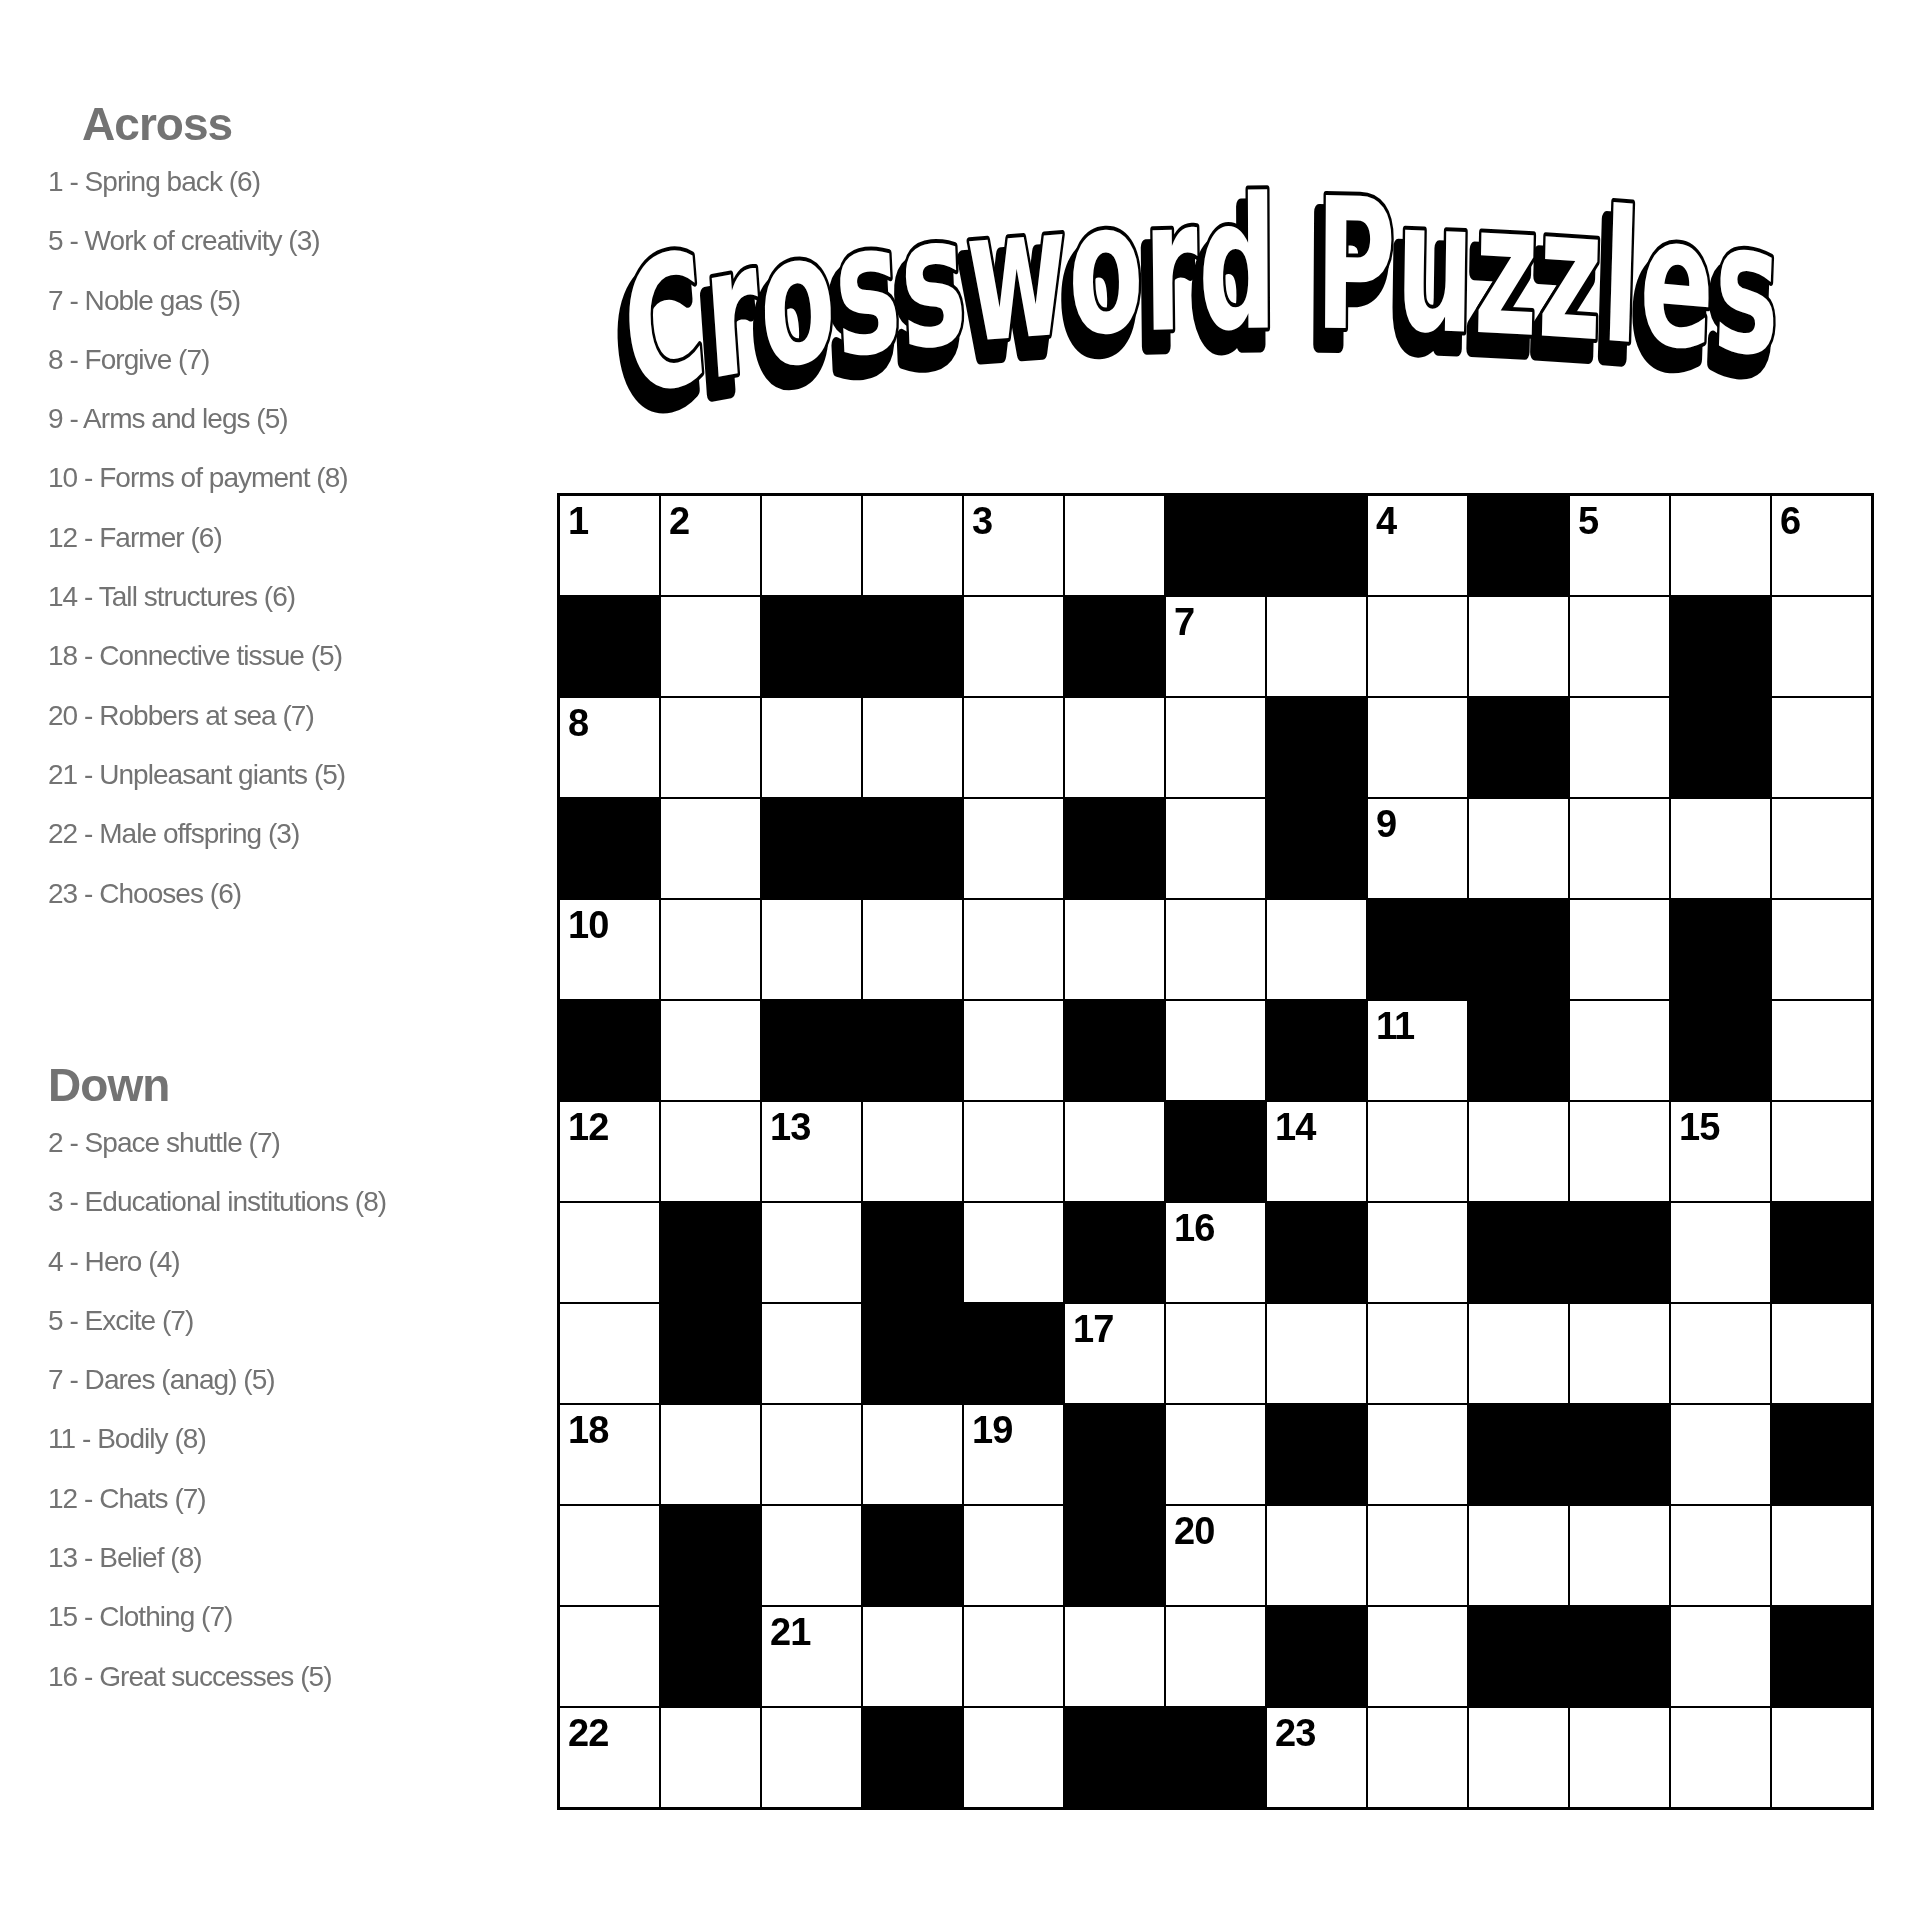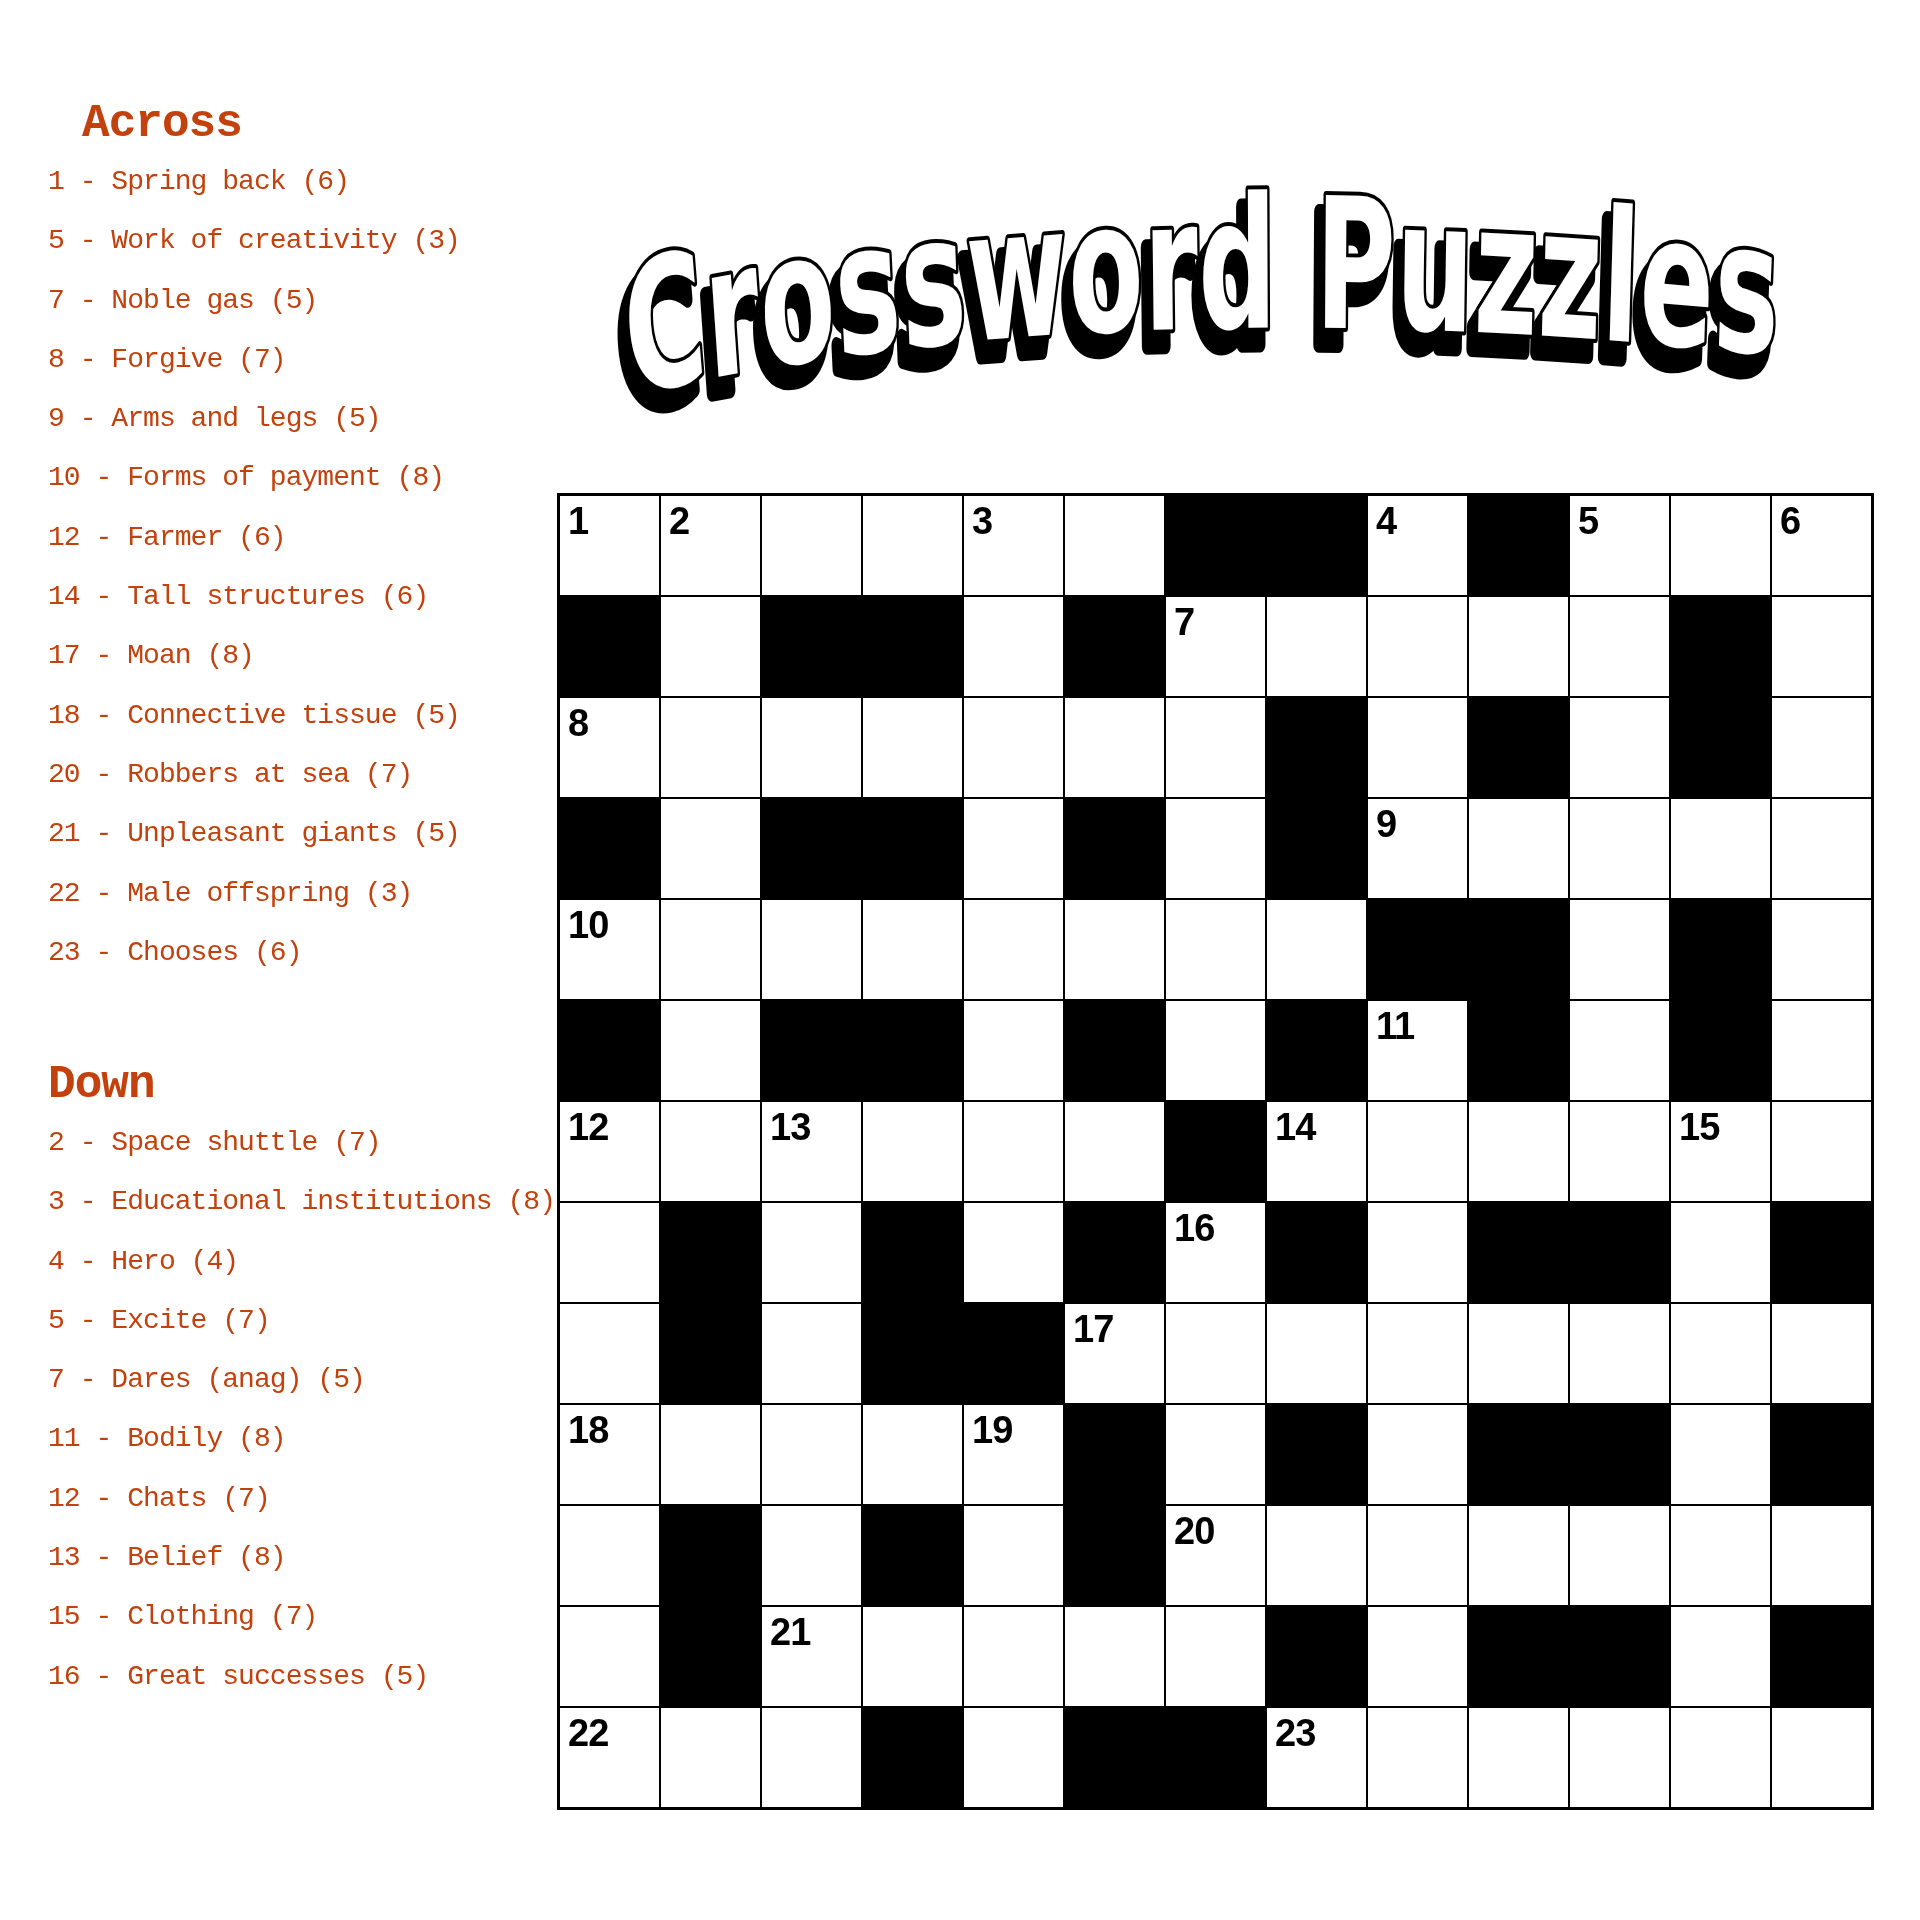--- a/index.html
+++ b/index.html
@@ -10,22 +10,21 @@
     overflow: hidden;
     font-family: "Liberation Sans", sans-serif;
     color: #000000;
   }
 
   
   .clue-section {
     position: absolute;
     left: 48px;
     letter-spacing: -0.06em;
-    color: #c2410c;
-    font-family: Liberation Mono, monospace;
+    color: #737373;
   }
   #across-section { top: 99px; }
   #down-section   { top: 1054px; margin-top: 6px; }
   .clue-heading {
     font-size: 46px;
     font-weight: bold;
     line-height: 50px;
     margin: 0;
     white-space: nowrap;
   }
@@ -97,21 +96,20 @@
     <h2 class="clue-heading indented">Across</h2>
     <div class="clue-list">
         <div class="clue">1 - Spring back (6)</div>
         <div class="clue">5 - Work of creativity (3)</div>
         <div class="clue">7 - Noble gas (5)</div>
         <div class="clue">8 - Forgive (7)</div>
         <div class="clue">9 - Arms and legs (5)</div>
         <div class="clue">10 - Forms of payment (8)</div>
         <div class="clue">12 - Farmer (6)</div>
         <div class="clue">14 - Tall structures (6)</div>
-        <div class="clue">17 - Moan (8)</div>
         <div class="clue">18 - Connective tissue (5)</div>
         <div class="clue">20 - Robbers at sea (7)</div>
         <div class="clue">21 - Unpleasant giants (5)</div>
         <div class="clue">22 - Male offspring (3)</div>
         <div class="clue">23 - Chooses (6)</div>
       </div>
   </section>
 
   <section class="clue-section" id="down-section">
     <h2 class="clue-heading">Down</h2>

